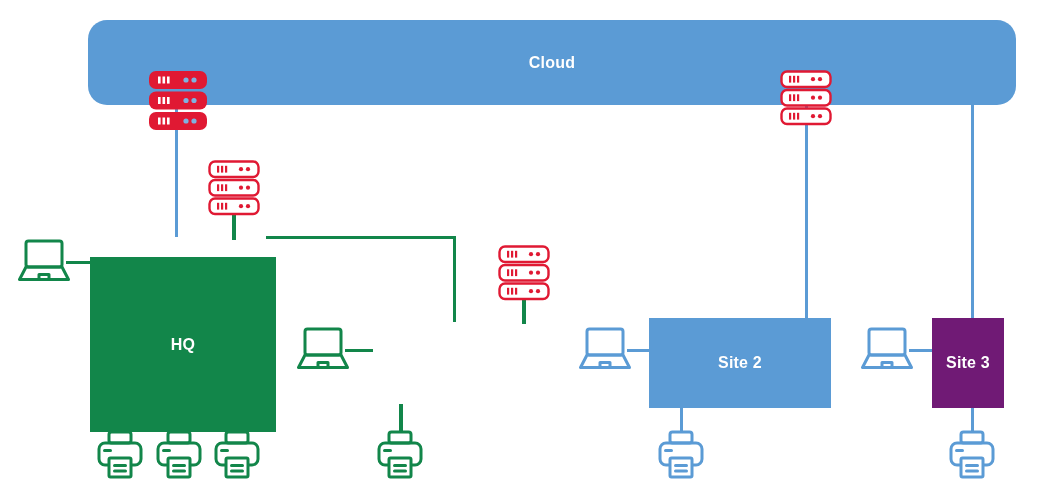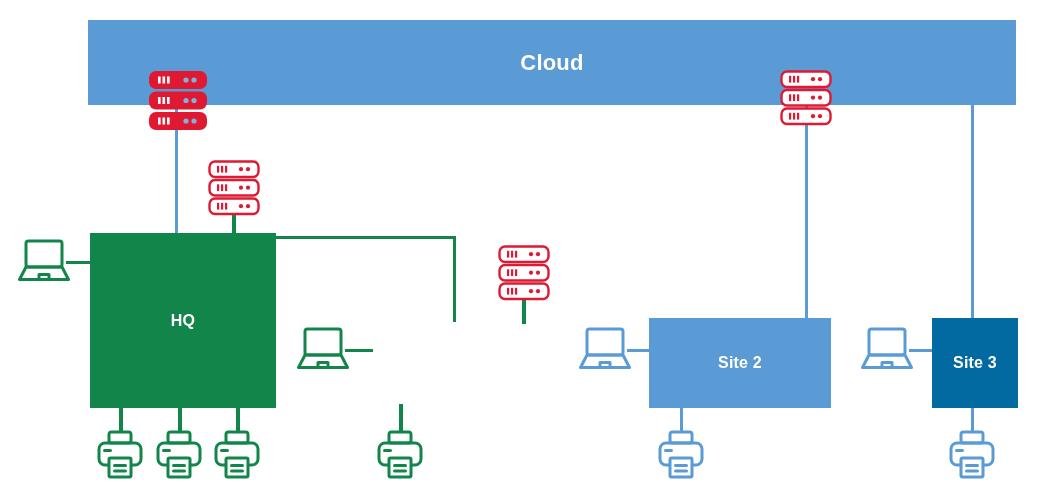--- a/index.html
+++ b/index.html
@@ -25,22 +25,22 @@
     justify-content: center;
     color: #ffffff;
     font-weight: bold;
     box-sizing: border-box;
   }
   .nodebox .boxlabel {
     font-weight: bold;
     letter-spacing: 0.2px;
     text-shadow: 0 0 1px rgba(0,0,0,0.08);
   }
-  #cloud-box { font-size: 22px; }
-  #hq-box { font-size: 16px; }
+  #cloud-box { font-size: 16px; border-radius: 19px; }
+  #hq-box { font-size: 16px; margin-top: 24px; }
   #site1-box, #site2-box, #site3-box { font-size: 16px; }
 
   
   .link {
     position: absolute;
     background: #5b9bd5;
   }
   .link.green { background: #12864a; }
 
   
@@ -92,21 +92,21 @@
 
   <div class="nodebox" id="hq-box" style="left:90px; top:233px; width:186px; height:175px; background:#12864a;">
     <span class="boxlabel">HQ</span>
   </div>
 
 
   <div class="nodebox" id="site2-box" style="left:649px; top:318px; width:182px; height:90px; background:#5b9bd5;">
     <span class="boxlabel">Site 2</span>
   </div>
 
-  <div class="nodebox" id="site3-box" style="left:932px; top:318px; width:86px; height:90px; background:#0369a1;text-align:right;">
+  <div class="nodebox" id="site3-box" style="left:932px; top:318px; width:72px; height:90px; background:#701a75;text-align:right;">
     <span class="boxlabel">Site 3</span>
   </div>
 
   <div class="icon" style="left:148px; top:70px; width:60px; height:62px;">
     <svg width="60" height="62" viewBox="0 0 60 62">
       <g>
         <rect x="1" y="1" width="58" height="18" rx="7" ry="7" fill="#e01933"></rect>
         <rect x="10" y="6.5" width="2.6" height="7" fill="#ffffff"></rect>
         <rect x="14.5" y="6.5" width="2.6" height="7" fill="#ffffff"></rect>
         <rect x="19" y="6.5" width="2.6" height="7" fill="#ffffff"></rect>

